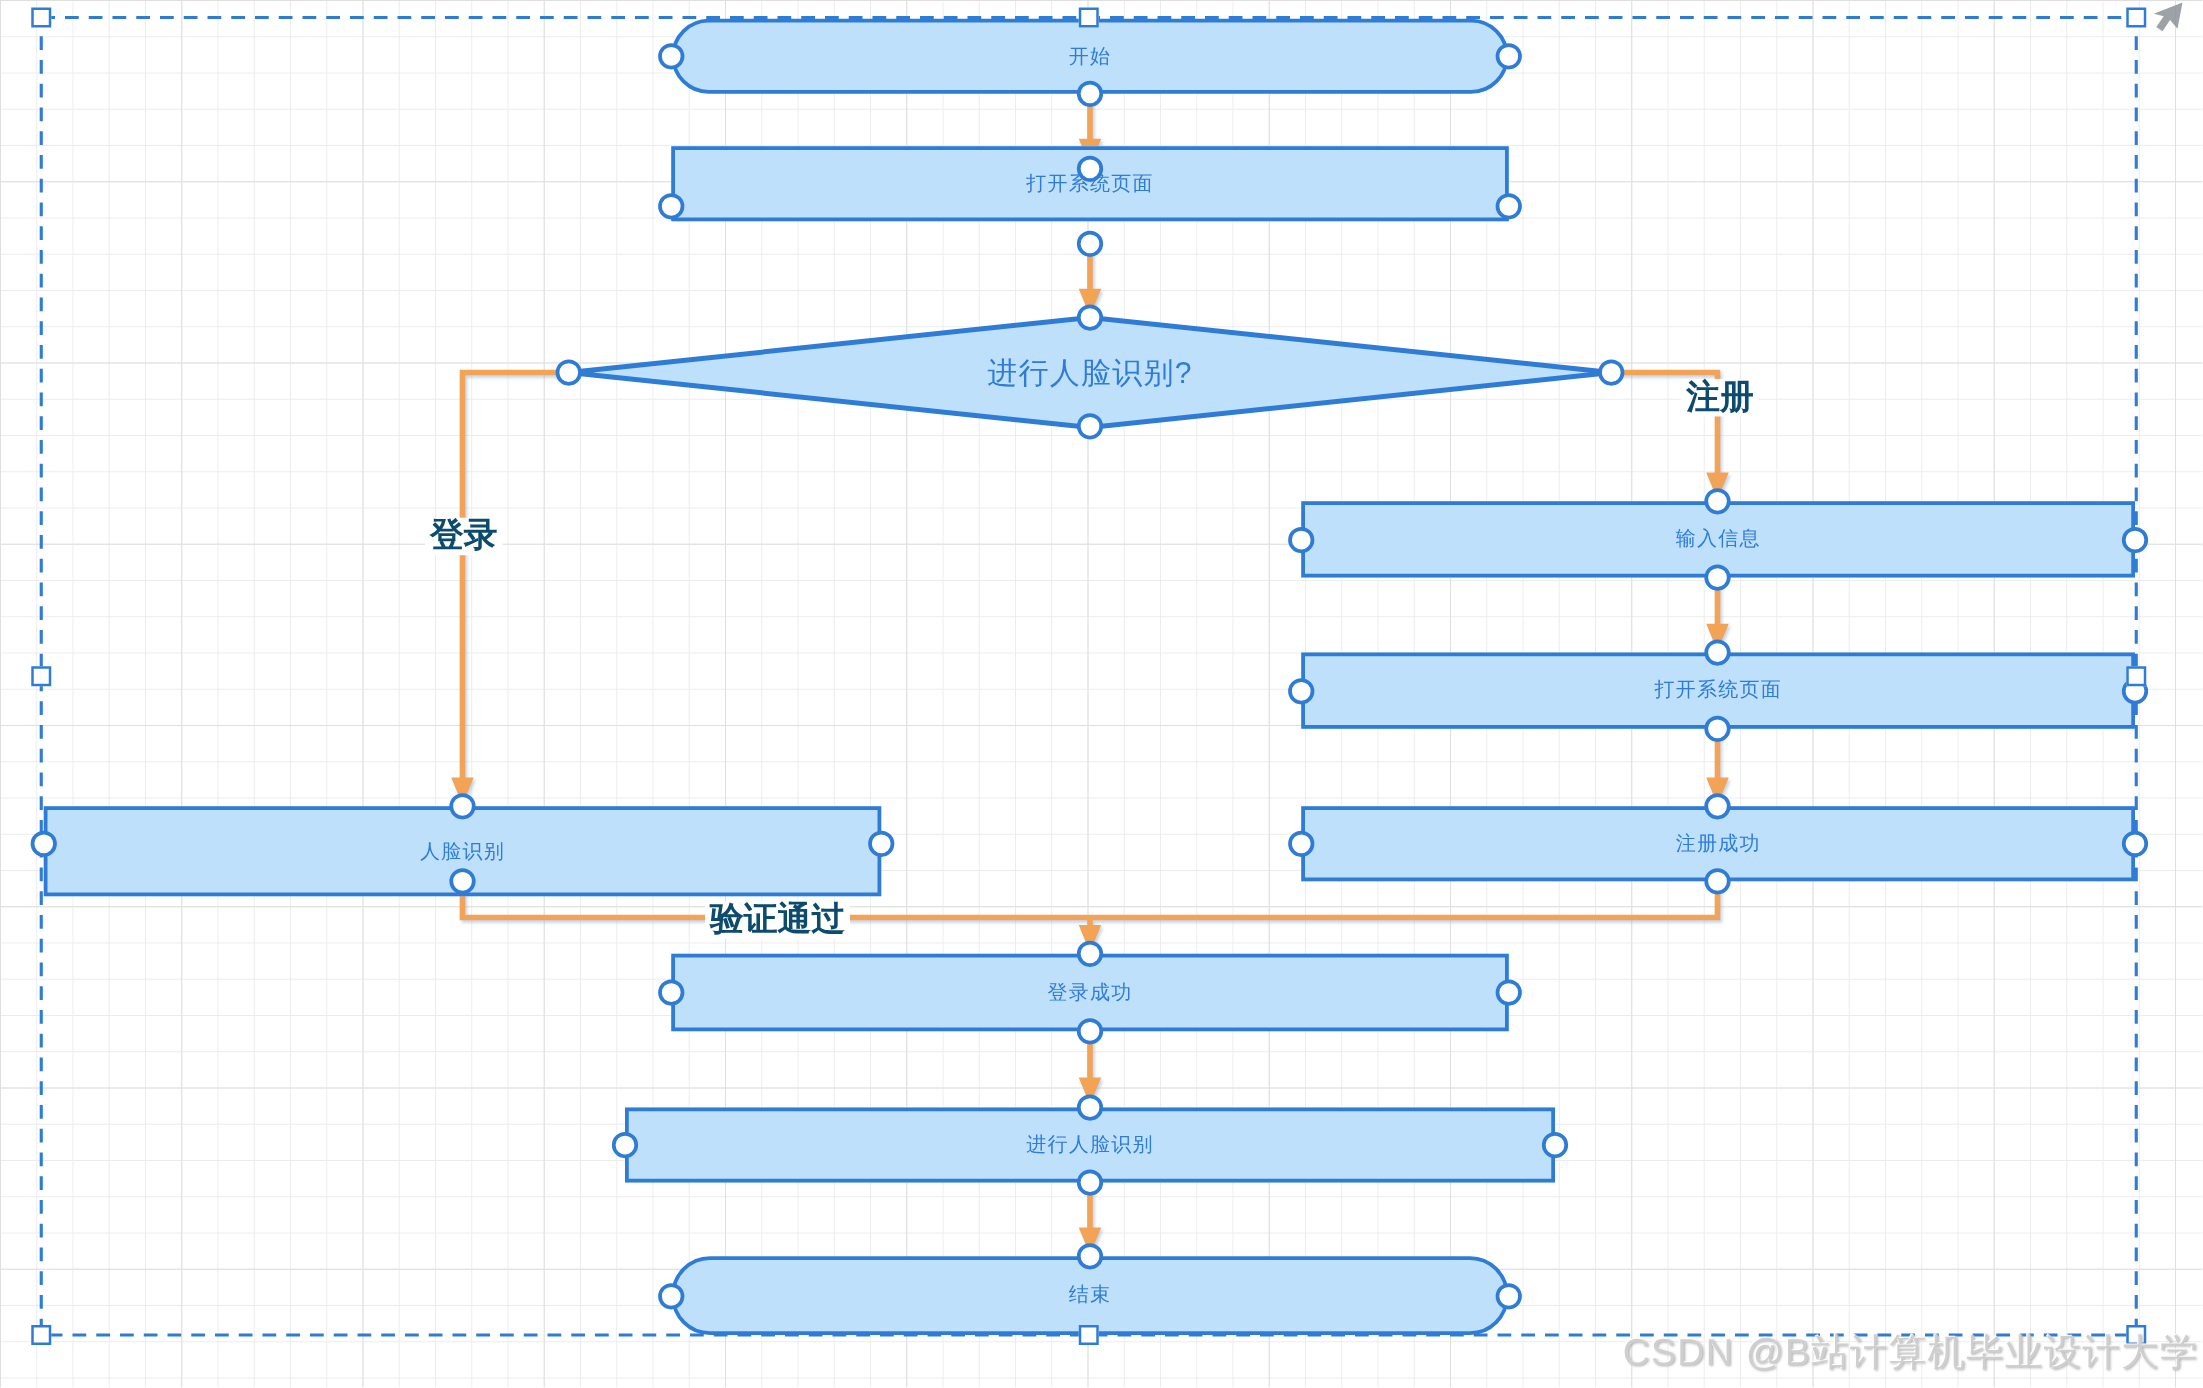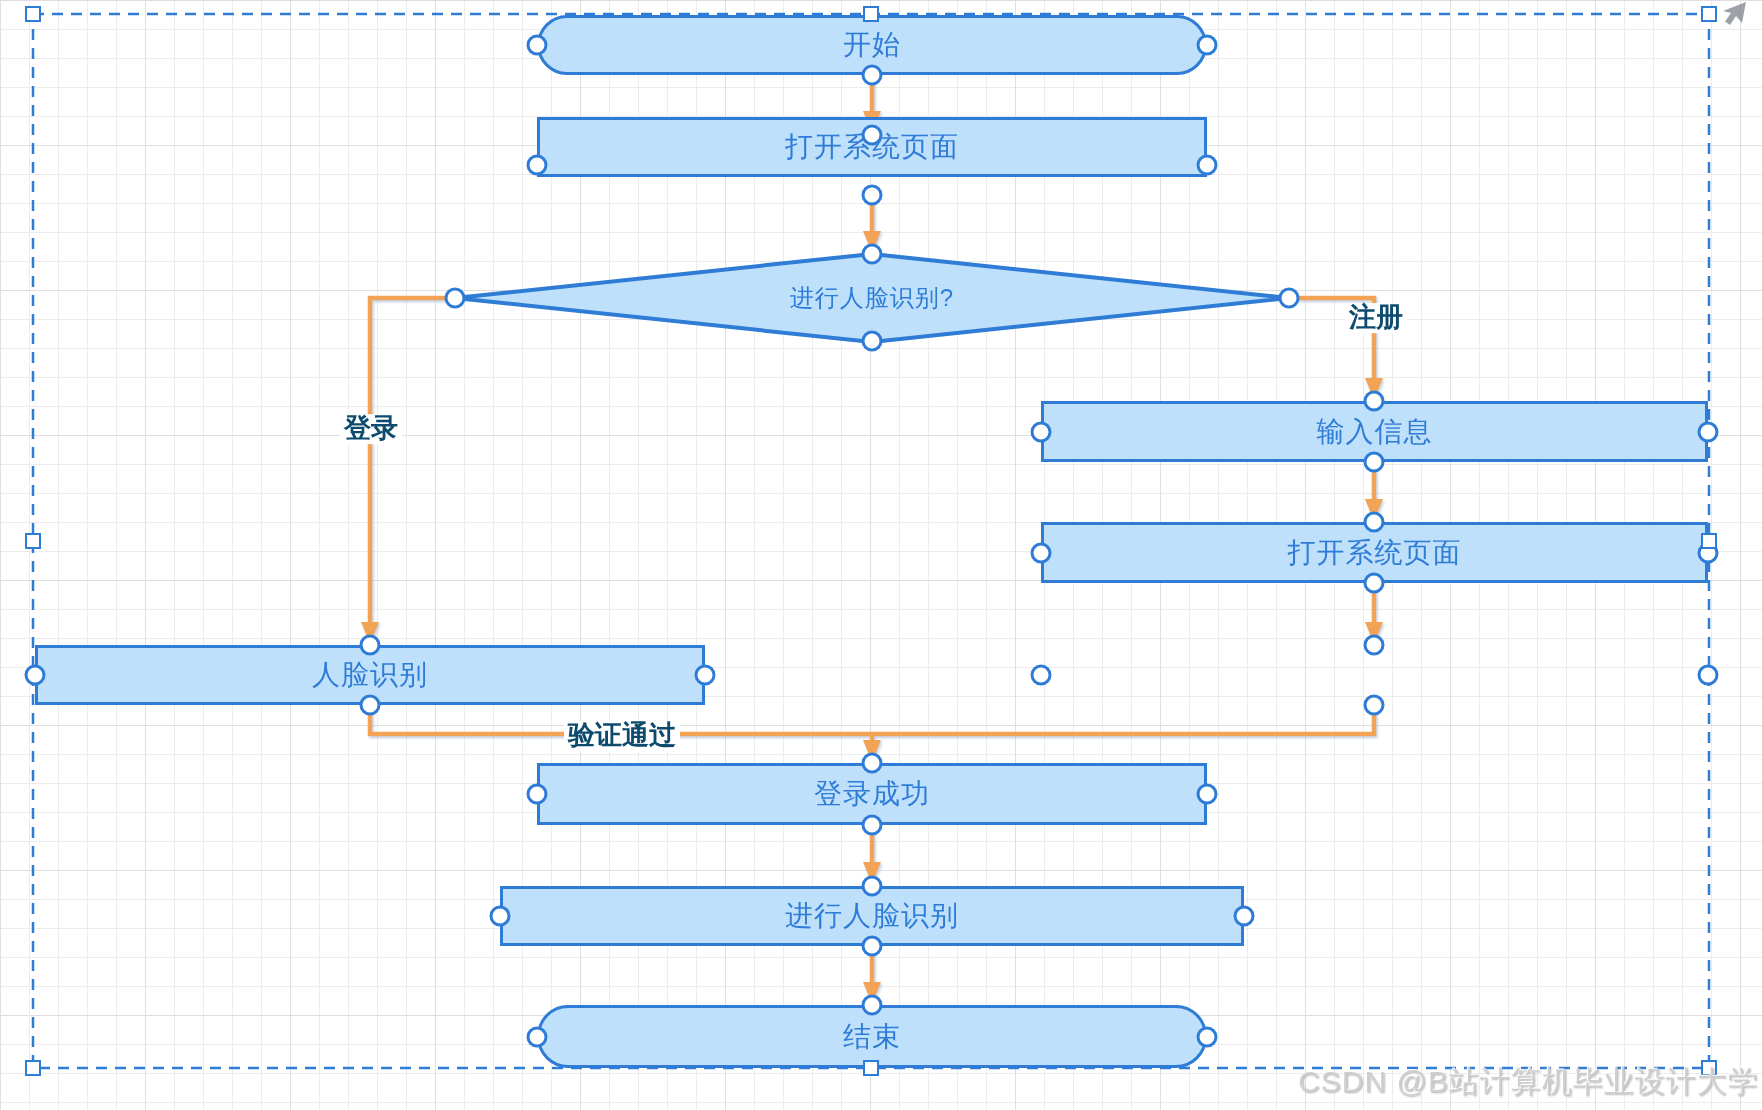--- a/index.html
+++ b/index.html
@@ -11,21 +11,21 @@
       linear-gradient(#dfdfdf 1px, transparent 1px),
       linear-gradient(90deg,#dfdfdf 1px, transparent 1px),
       linear-gradient(#ececec 1px, transparent 1px),
       linear-gradient(90deg,#ececec 1px, transparent 1px);
     background-size:145px 145px,145px 145px,29px 29px,29px 29px;
   }
   svg.layer{position:absolute;left:0;top:0;pointer-events:none;}
   .node{
     position:absolute;display:flex;align-items:center;justify-content:center;
     background:#bee0fb;border:3px solid #2e7cd6;box-sizing:border-box;
-    color:#2e7cd6;font-size:28px;letter-spacing:1px;
+    color:#2e7cd6;font-size:16px;letter-spacing:1px;
   }
   .stadium{border-radius:31px;}
   .diamond-text{
     position:absolute;display:flex;align-items:center;justify-content:center;
     background:transparent;border:none;color:#2e7cd6;font-size:24px;letter-spacing:1px;
   }
   .edge-label{
     position:absolute;transform:translate(-50%,-50%);
     background:#ffffff;color:#0c4a6e;font-size:27px;font-weight:bold;
     padding:0 4px;line-height:1.1;white-space:nowrap;
@@ -89,22 +89,23 @@
   <div class="node stadium" style="left:537px;top:15px;width:670px;height:60px;">开始</div>
 
   <div class="node" style="left:537px;top:117px;width:670px;height:60px;">打开系统页面</div>
 
   <div class="diamond-text" style="left:455px;top:254px;width:834px;height:88px;">进行人脸识别?</div>
 
   <div class="node" style="left:1041px;top:401px;width:667px;height:61px;">输入信息</div>
 
   <div class="node" style="left:1041px;top:522px;width:667px;height:61px;">打开系统页面</div>
 
+  <div class="node" style="left:1041px;top:645px;width:667px;height:60px;">注册成功</div>
 
-  <div class="node" style="left:35px;top:645px;width:670px;height:60px;">人脸识别</div>
+  <div class="node" style="left:35px;top:645px;width:670px;height:72px;">人脸识别</div>
 
   <div class="node" style="left:537px;top:763px;width:670px;height:62px;">登录成功</div>
 
   <div class="node" style="left:500px;top:886px;width:744px;height:60px;">进行人脸识别</div>
 
   <div class="node stadium" style="left:537px;top:1005px;width:670px;height:63px;">结束</div>
 
   <svg class="layer" width="1762" height="1110" viewBox="0 0 1762 1110">
     <g fill="#ffffff" stroke="#2e7cd6" stroke-width="3">
       <circle cx="537" cy="45" r="9"></circle>

